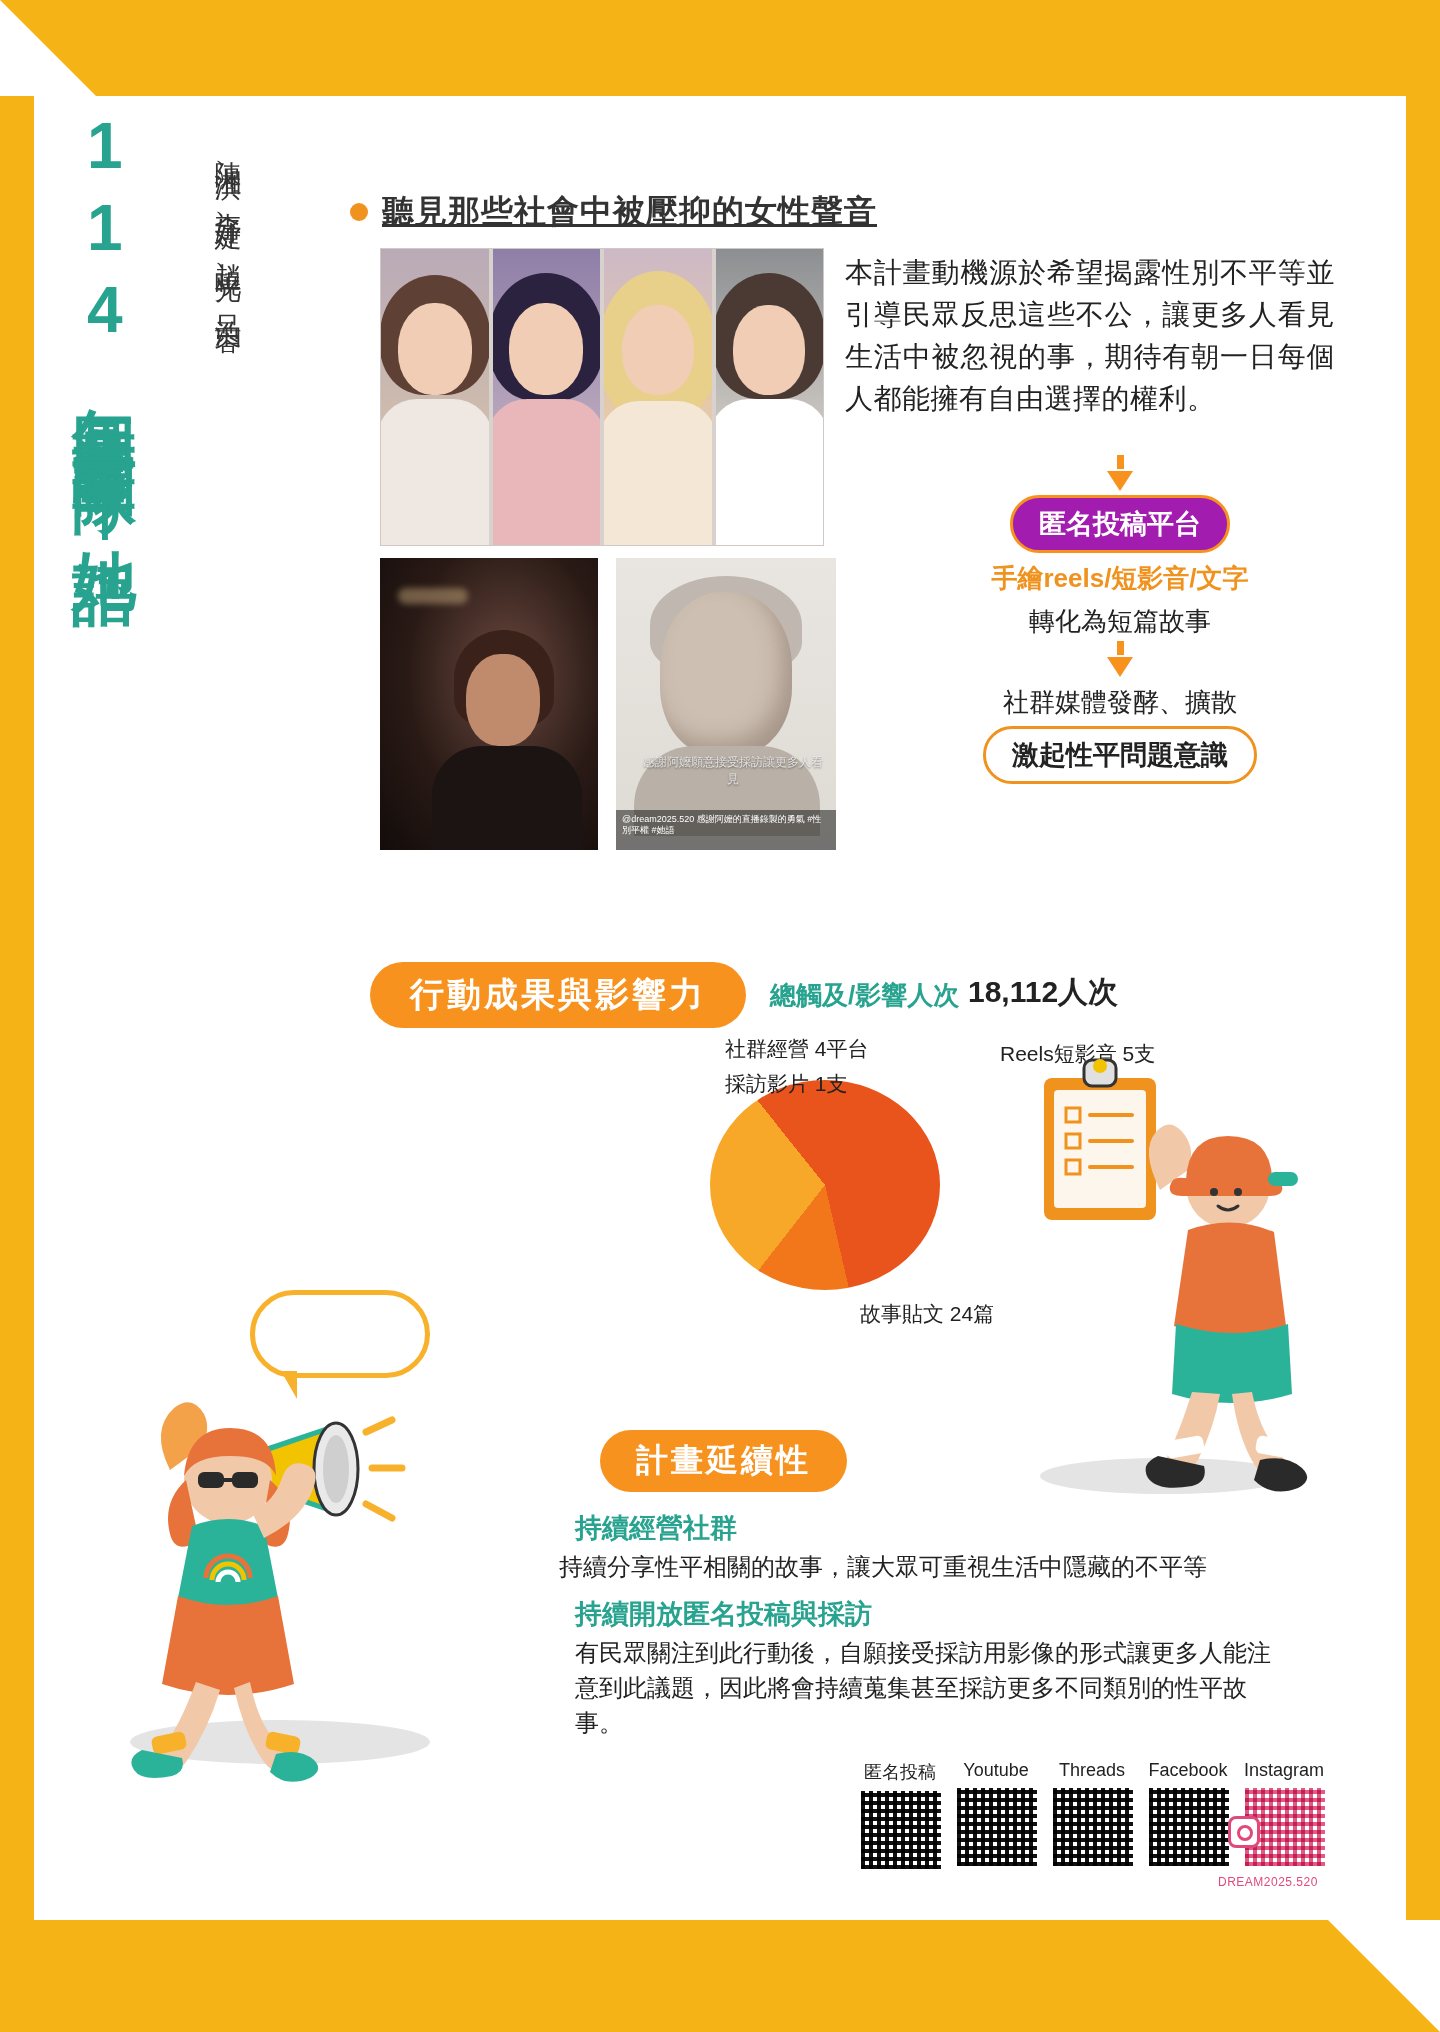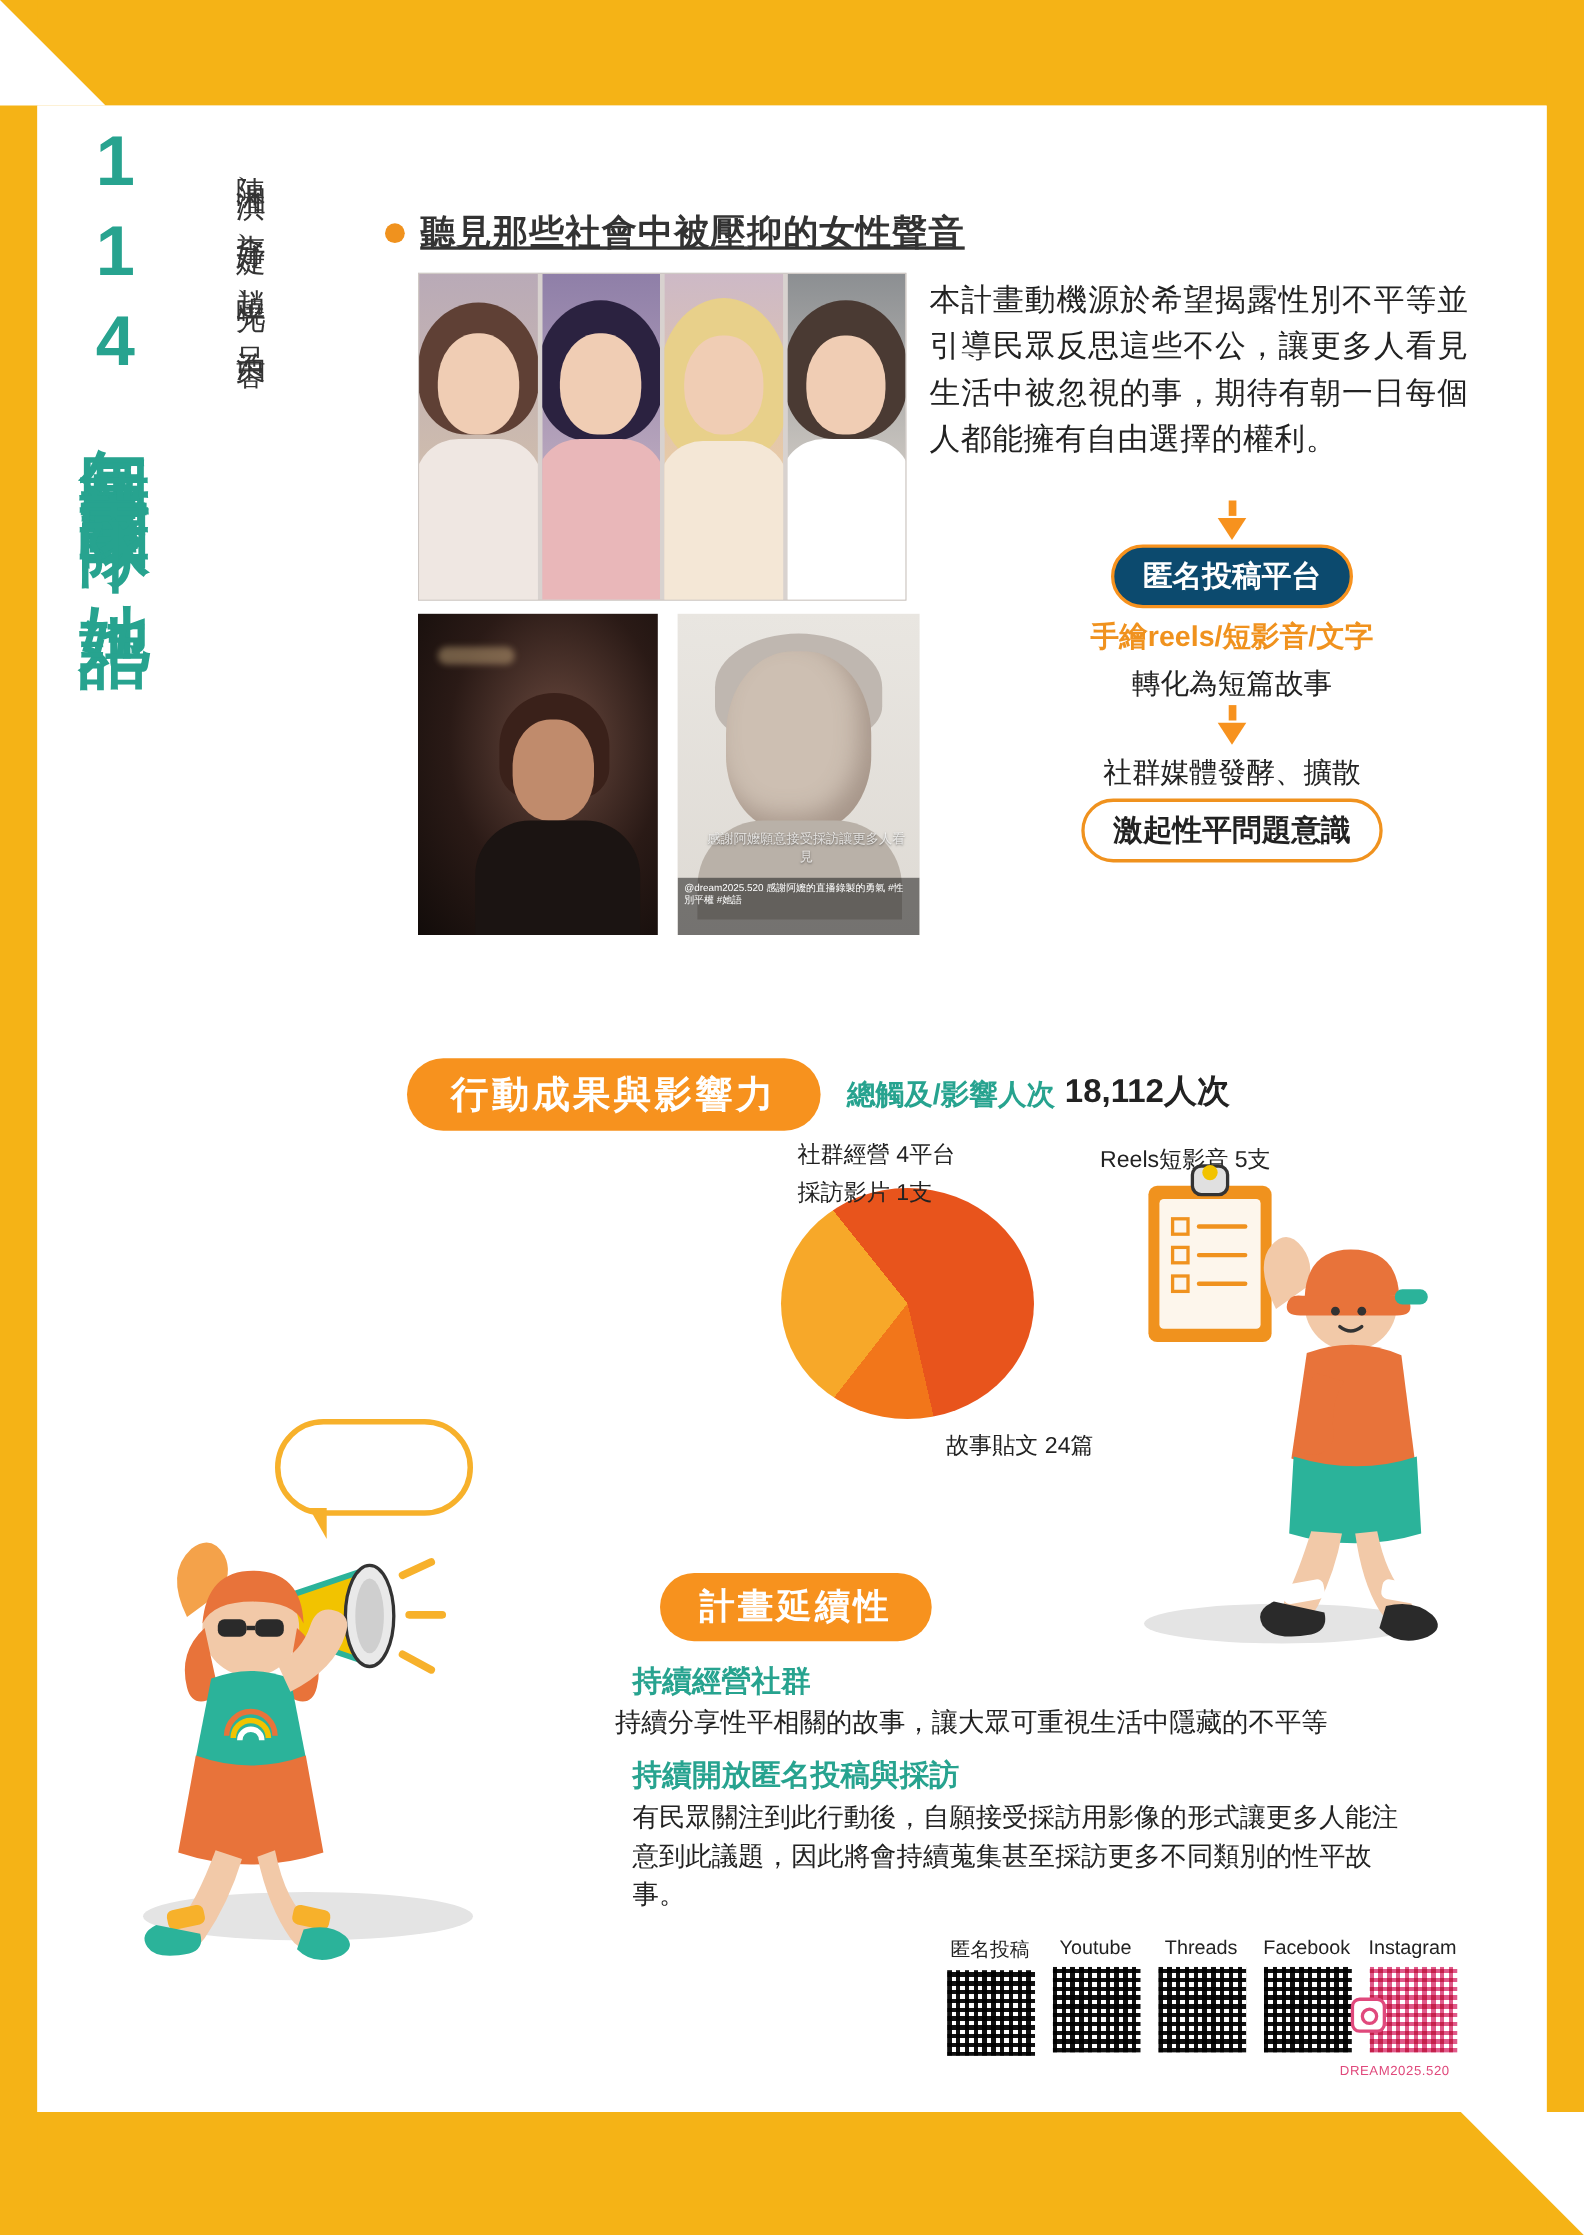--- a/index.html
+++ b/index.html
@@ -123,21 +123,21 @@
   }
   .sketch .oldhair {
     position:absolute; left:34px; top:18px; width:152px; height:98px;
     background:#bfb7b0; border-radius:52% 52% 34% 34%;
   }
   .sketch .shoulder {
     position:absolute; left:18px; top:188px; width:186px; height:90px;
     background:#b9b1a8; border-radius:60px 60px 0 0;
   }
   .sketch .caption-bar {
-    position:absolute; left:0; right:0; bottom:0; height:52px;
+    position:absolute; left:0; right:0; bottom:0; height:40px;
     background:rgba(30,30,30,.55); color:#fff; font-size:9px;
     padding:4px 6px; box-sizing:border-box; line-height:1.25;
   }
   .sketch .watermark {
     position:absolute; left:24px; top:196px; right:10px;
     font-size:12px; color:rgba(255,255,255,.75); text-align:center;
     text-shadow:0 1px 2px rgba(0,0,0,.5);
   }
 
   
@@ -147,21 +147,21 @@
     text-align:justify;
   }
 
   
   .flow { position:absolute; left:905px; top:455px; width:430px; }
   .pill {
     display:inline-block; border:3px solid #f0921e; border-radius:40px;
     padding:8px 26px; font-size:27px; font-weight:bold; color:#222;
     background:#fff;
   }
-  .pill.filled { background:#0c4a6e; border-color:#f7921e; color:#fff; }
+  .pill.filled { background:#a21caf; border-color:#f7921e; color:#fff; }
   .flow-row { text-align:center; margin-bottom:6px; }
   .flow-note { font-size:26px; color:#222; text-align:center; margin:8px 0 2px; }
   .flow-note.orange { color:#f0921e; font-weight:bold; }
   .arrow {
     width:0; height:0; margin:2px auto 4px;
     border-left:13px solid transparent; border-right:13px solid transparent;
     border-top:20px solid #f7921e;
   }
   .arrow-stem {
     width:7px; height:14px; background:#f7921e; margin:0 auto;

